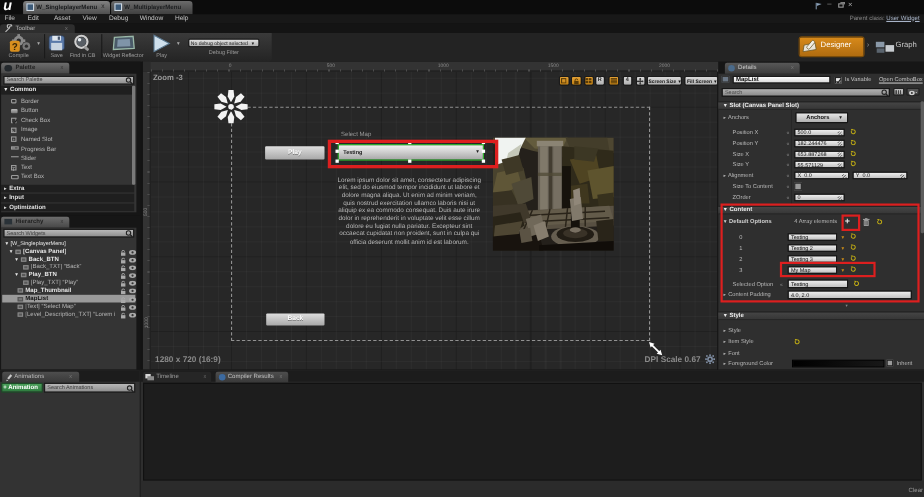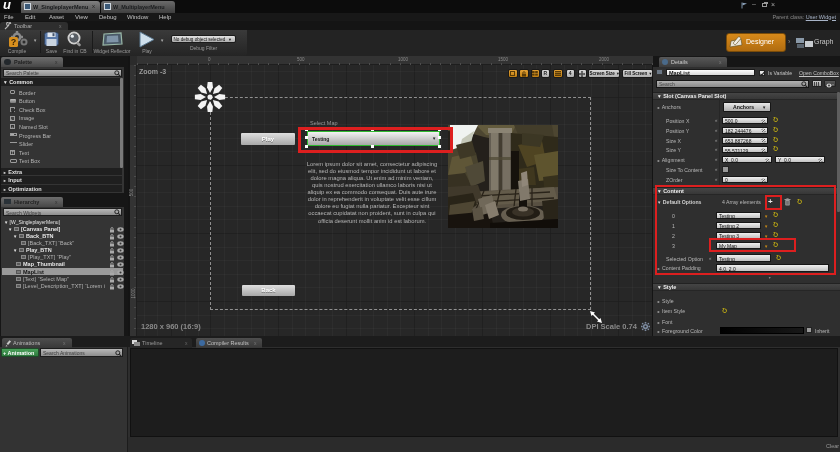--- a/index.html
+++ b/index.html
@@ -428,22 +428,22 @@
 <polygon points="73,48 79,46 80,60 74,62" fill="#908779"></polygon>
 <ellipse cx="75" cy="84" rx="5" ry="2.5" fill="#797062"></ellipse>
 
 <polygon points="42,98 110,94 110,103 42,103" fill="#110d09"></polygon>
 <polygon points="94,76 110,74 110,94 96,94" fill="#292419"></polygon>
 </svg>
 
 <div class="abs" style="left:242px;top:285px;width:53px;height:11px;background:linear-gradient(#dedede,#a8a8a8);border-radius:1px;"></div>
 <div class="abs" style="left:242px;top:287px;width:53px;text-align:center;color:#fff;font-size:6px;font-weight:bold;text-shadow:0 0.5px 0.5px #777;">Back</div>
 
-<div class="abs" style="left:141px;top:322px;color:#8a8a8a;font-size:7.5px;font-weight:bold;">1280 x 960 (16:9)</div>
-<div class="abs" style="left:586px;top:322px;color:#8a8a8a;font-size:7.5px;font-weight:bold;">DPI Scale 0.74</div>
+<div class="abs" style="left:141px;top:322px;color:#8a8a8a;font-size:7.5px;font-weight:bold;">1280 x 720 (16:9)</div>
+<div class="abs" style="left:586px;top:322px;color:#8a8a8a;font-size:7.5px;font-weight:bold;">DPI Scale 0.67</div>
 <div class="abs" style="left:641px;top:322px;line-height:0;"><svg width="9" height="9" viewBox="0 0 9 9">
         <g fill="#7d8ba0">
           <circle cx="4.5" cy="4.5" r="2.6"></circle>
           <rect x="3.7" y="0" width="1.6" height="1.6"></rect>
           <rect x="3.7" y="7.4" width="1.6" height="1.6"></rect>
           <rect x="0" y="3.7" width="1.6" height="1.6"></rect>
           <rect x="7.4" y="3.7" width="1.6" height="1.6"></rect>
           <rect x="0.9" y="0.9" width="1.5" height="1.5"></rect>
           <rect x="6.6" y="0.9" width="1.5" height="1.5"></rect>
           <rect x="0.9" y="6.6" width="1.5" height="1.5"></rect>

